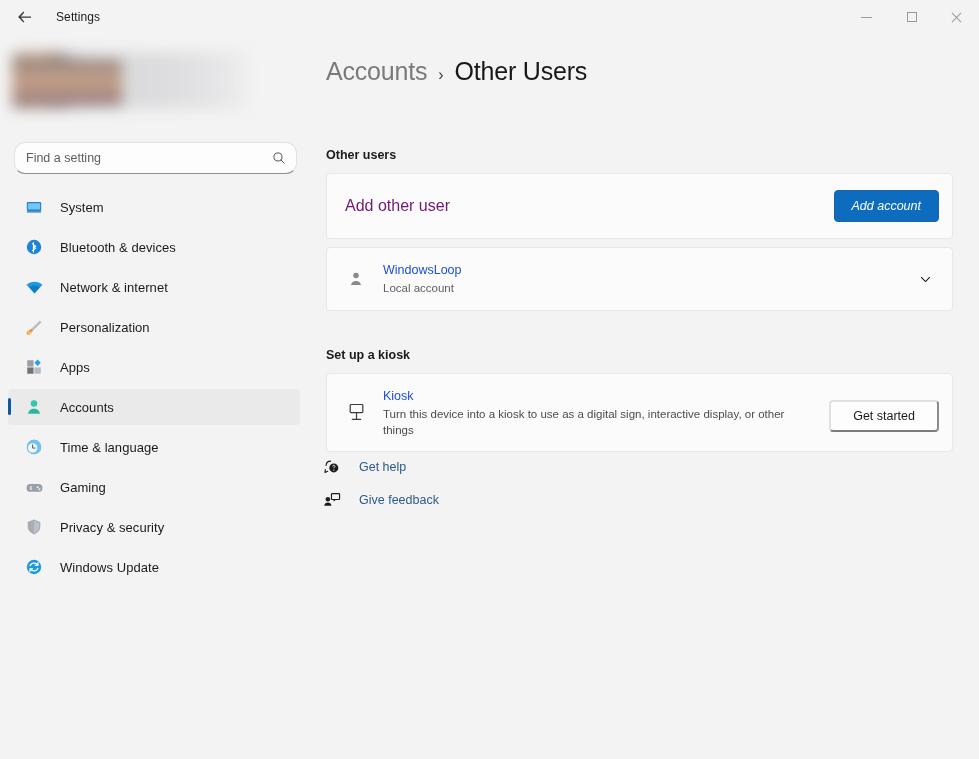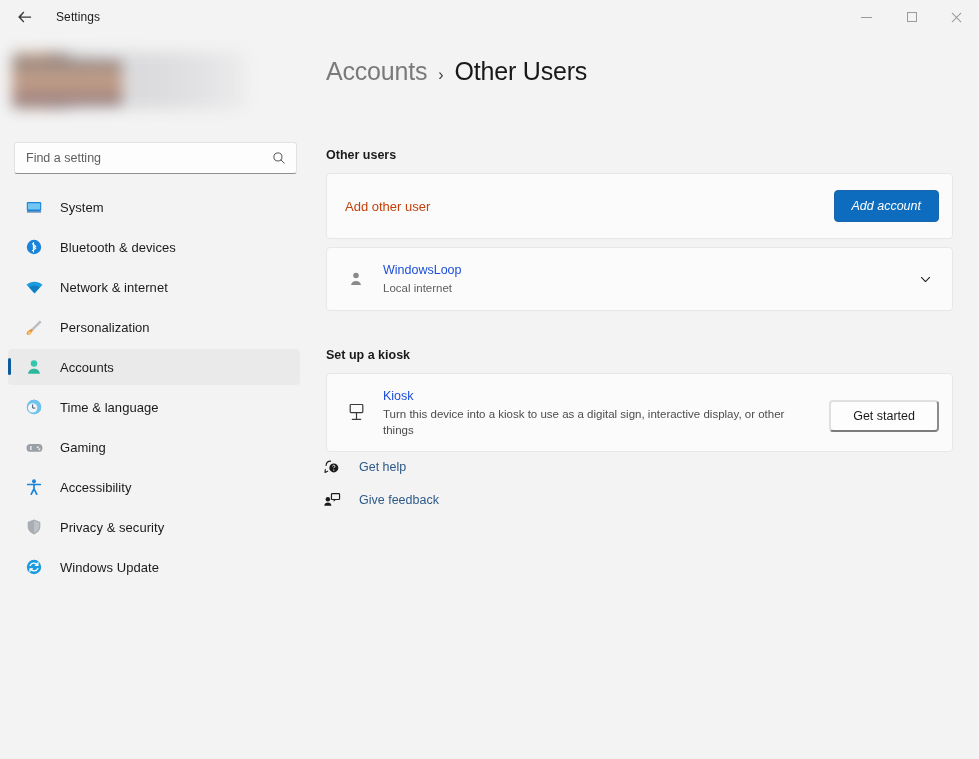--- a/index.html
+++ b/index.html
@@ -45,21 +45,21 @@
     filter: blur(7px);
   }
   .profile-inner {
     position: absolute; left: 0; top: 8px; width: 110px; height: 46px;
     background: linear-gradient(180deg,#8d7f7c 0%, #c2a08a 35%, #b59282 70%, #8e7b84 100%);
   }
 
   .search-wrap {
     position: absolute; left: 14px; top: 108px; width: 283px; height: 32px;
     background: #fdfdfd; border: 1px solid #e2e2e2; border-bottom: 1px solid #909090;
-    border-radius: 3px; display: flex; align-items: center; cursor: text;
+    border-radius: 11px; display: flex; align-items: center; cursor: text;
   }
   .search-input {
     border: 0; outline: none; background: transparent;
     font-family: "Liberation Sans", sans-serif; font-size: 12.5px; color: #5b5b5b;
     margin-left: 11px; width: 225px; height: 28px;
   }
   .search-input::placeholder { color: #5e5e5e; }
   .search-icon { position: absolute; right: 10px; width: 14px; height: 14px; }
 
   .nav { position: absolute; left: 8px; top: 155px; width: 292px; }
@@ -96,21 +96,21 @@
   .sh-kiosk { top: 314px; }
 
   .card {
     position: absolute; left: 14px; width: 627px;
     background: #fbfbfb; border: 1px solid #e7e7e7; border-radius: 4px;
   }
   .card-addother { top: 139px; height: 66px; display: flex; align-items: center; }
   .card-user     { top: 213px; height: 64px; display: flex; align-items: center; cursor: pointer; }
   .card-kiosk    { top: 339px; height: 79px; display: flex; align-items: center; }
 
-  .card-label { font-size: 13px; color: #c2410c; margin-left: 18px; }
+  .card-label { font-size: 16px; color: #701a75; margin-left: 18px; }
 
   .btn-accent {
     position: absolute; right: 13px; top: 16px;
     height: 32px; padding: 0 17px; border: 1px solid #1a65ad; border-radius: 4px;
     background: #0d6cbd; color: #ffffff; font-size: 12.5px;
     font-family: "Liberation Sans", sans-serif; cursor: pointer;
     display: flex; align-items: center; justify-content: center; font-style: italic;
   }
 
   .btn-standard {
@@ -220,20 +220,31 @@
         <span class="nav-icon">
           <svg width="19" height="19" viewBox="0 0 20 20">
             <path d="M15.6 2.6 17.4 4.4 8.6 13.2 6.8 11.4z" fill="#b9bcc0"></path>
             <path d="M6.8 11.4 8.6 13.2 5.6 16.9c-.9 1-2.6 1.3-3.4.5-.8-.8-.4-2.5.6-3.4z" fill="#e8943a"></path>
             <path d="M3.4 14.6c.9-.8 2.1-.6 2.6 0 .6.6.7 1.8-.1 2.6-.7.7-2 .8-2.6.2-.6-.6-.5-2 .1-2.8z" fill="#f5c06a"></path>
           </svg>
         </span>
         <span class="nav-label">Personalization</span>
       </div>
 
+      <div class="nav-item">
+        <span class="nav-icon">
+          <svg width="18" height="18" viewBox="0 0 20 20">
+            <rect x="2.5" y="2.5" width="7" height="7" fill="#9aa0a6"></rect>
+            <rect x="2.5" y="10.5" width="7" height="7" fill="#6e7479"></rect>
+            <rect x="10.5" y="10.5" width="7" height="7" fill="#b5bbc0"></rect>
+            <path d="M14 1.6l3.6 3.6L14 8.8 10.4 5.2z" fill="#2f9fe0"></path>
+          </svg>
+        </span>
+        <span class="nav-label">Apps</span>
+      </div>
 
       <div class="nav-item selected">
         <span class="nav-icon">
           <svg width="18" height="18" viewBox="0 0 20 20">
             <circle cx="10" cy="6" r="3.6" fill="#35c6ae"></circle>
             <path d="M3.4 17.6c.3-3.6 3.2-5.6 6.6-5.6s6.3 2 6.6 5.6z" fill="#2cb79d"></path>
           </svg>
         </span>
         <span class="nav-label">Accounts</span>
       </div>
@@ -256,30 +267,20 @@
             <rect x="1.6" y="6.4" width="16.8" height="8.2" rx="4.1" fill="#9aa0a6"></rect>
             <circle cx="6.2" cy="9.4" r="1" fill="#eceff1"></circle>
             <circle cx="6.2" cy="11.6" r="1" fill="#eceff1"></circle>
             <circle cx="13.4" cy="9.8" r="1.1" fill="#eceff1"></circle>
             <circle cx="15.2" cy="11.8" r="1.1" fill="#eceff1"></circle>
           </svg>
         </span>
         <span class="nav-label">Gaming</span>
       </div>
 
-      <div class="nav-item">
-        <span class="nav-icon">
-          <svg width="18" height="18" viewBox="0 0 20 20">
-            <circle cx="10" cy="3.5" r="2.2" fill="#1b84d8"></circle>
-            <path d="M3 7.2h14" stroke="#1b84d8" stroke-width="1.9" stroke-linecap="round"></path>
-            <path d="M10 7v5m0 0-3 6m3-6 3 6" stroke="#1b84d8" stroke-width="1.9" fill="none" stroke-linecap="round"></path>
-          </svg>
-        </span>
-        <span class="nav-label">Accessibility</span>
-      </div>
 
       <div class="nav-item">
         <span class="nav-icon">
           <svg width="18" height="18" viewBox="0 0 20 20">
             <path d="M10 1.8 17 4.4v5.1c0 4.2-3 7.3-7 8.7-4-1.4-7-4.5-7-8.7V4.4z" fill="#a7adb2"></path>
             <path d="M10 3.3 15.6 5.4v4.1c0 3.4-2.4 5.9-5.6 7.1z" fill="#bcc2c7"></path>
           </svg>
         </span>
         <span class="nav-label">Privacy &amp; security</span>
       </div>
@@ -315,21 +316,21 @@
 
     <div class="card card-user">
       <span class="row-icon">
         <svg width="18" height="18" viewBox="0 0 20 20">
           <circle cx="10" cy="6.2" r="3.1" fill="#8a8a8a"></circle>
           <path d="M4.4 16.8c.5-3 2.8-4.7 5.6-4.7s5.1 1.7 5.6 4.7z" fill="#8a8a8a"></path>
         </svg>
       </span>
       <span class="row-texts">
         <span class="row-title">WindowsLoop</span>
-        <span class="row-sub">Local internet</span>
+        <span class="row-sub">Local account</span>
       </span>
       <svg class="chevron" viewBox="0 0 16 16">
         <path d="M3 5.5 8 10.5 13 5.5" stroke="#1b1b1b" stroke-width="1.3" fill="none" stroke-linecap="round" stroke-linejoin="round"></path>
       </svg>
     </div>
 
     <div class="section-head sh-kiosk">Set up a kiosk</div>
 
     <div class="card card-kiosk">
       <span class="row-icon">

